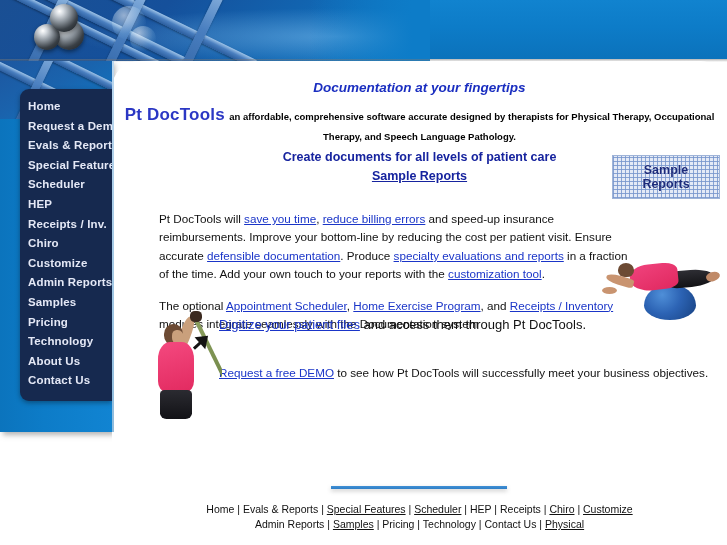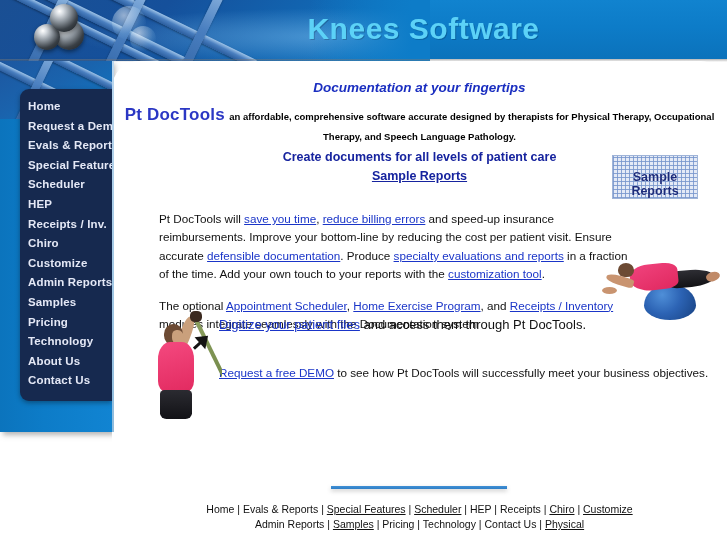--- a/index.html
+++ b/index.html
@@ -215,31 +215,31 @@
     font-weight: bold;
     text-decoration: underline;
     cursor: pointer;
   }
 
   
   #sample-reports-graphic {
     position: absolute;
     left: 500px;
     top: 94px;
-    width: 86px;
+    width: 108px;
     height: 44px;
     background-color: #e4eaf6;
     background-image:
       repeating-linear-gradient(0deg, rgba(120,150,205,.85) 0 1px, rgba(255,255,255,0) 1px 4px),
       repeating-linear-gradient(90deg, rgba(120,150,205,.85) 0 1px, rgba(255,255,255,0) 1px 4px);
     border: 1px solid #9fb4d8;
     display: flex;
     flex-direction: column;
     align-items: center;
-    justify-content: flex-end;
+    justify-content: center;
     cursor: pointer;
     box-sizing: border-box;
   }
   #sample-reports-graphic span {
     color: #1b2a7a;
     font-size: 12.5px;
     font-weight: bold;
     line-height: 14px;
     text-shadow: 0 0 1px rgba(255,255,255,.9);
   }
@@ -429,21 +429,20 @@
     <div class="art-bar" style="left:118px; top:-28px; width:9px; height:130px; transform:rotate(26deg);"></div>
     <div class="art-bar" style="left:196px; top:-30px; width:9px; height:130px; transform:rotate(26deg);"></div>
     <div class="art-ball" style="left:54px; top:20px; width:30px; height:30px;"></div>
     <div class="art-ball" style="left:34px; top:24px; width:26px; height:26px;"></div>
     <div class="art-ball" style="left:50px; top:4px; width:28px; height:28px;"></div>
     <div class="art-ghost" style="left:112px; top:6px; width:34px; height:34px;"></div>
     <div class="art-ghost" style="left:130px; top:26px; width:26px; height:26px;"></div>
     <div class="art-fade"></div>
   </div>
 
-  <div class="banner-title">Knees Software</div>
   <div class="banner-shadow"></div>
 </div>
 
 <div id="left-panel">
   <div class="panel-art">
     <div class="art-bg"></div>
     <div class="art-bar" style="left:-40px; top:-4px; width:200px; height:8px; transform:rotate(26deg);"></div>
     <div class="art-bar" style="left:-50px; top:28px; width:210px; height:8px; transform:rotate(26deg);"></div>
     <div class="art-bar" style="left:30px; top:-30px; width:8px; height:120px; transform:rotate(26deg);"></div>
   </div>

